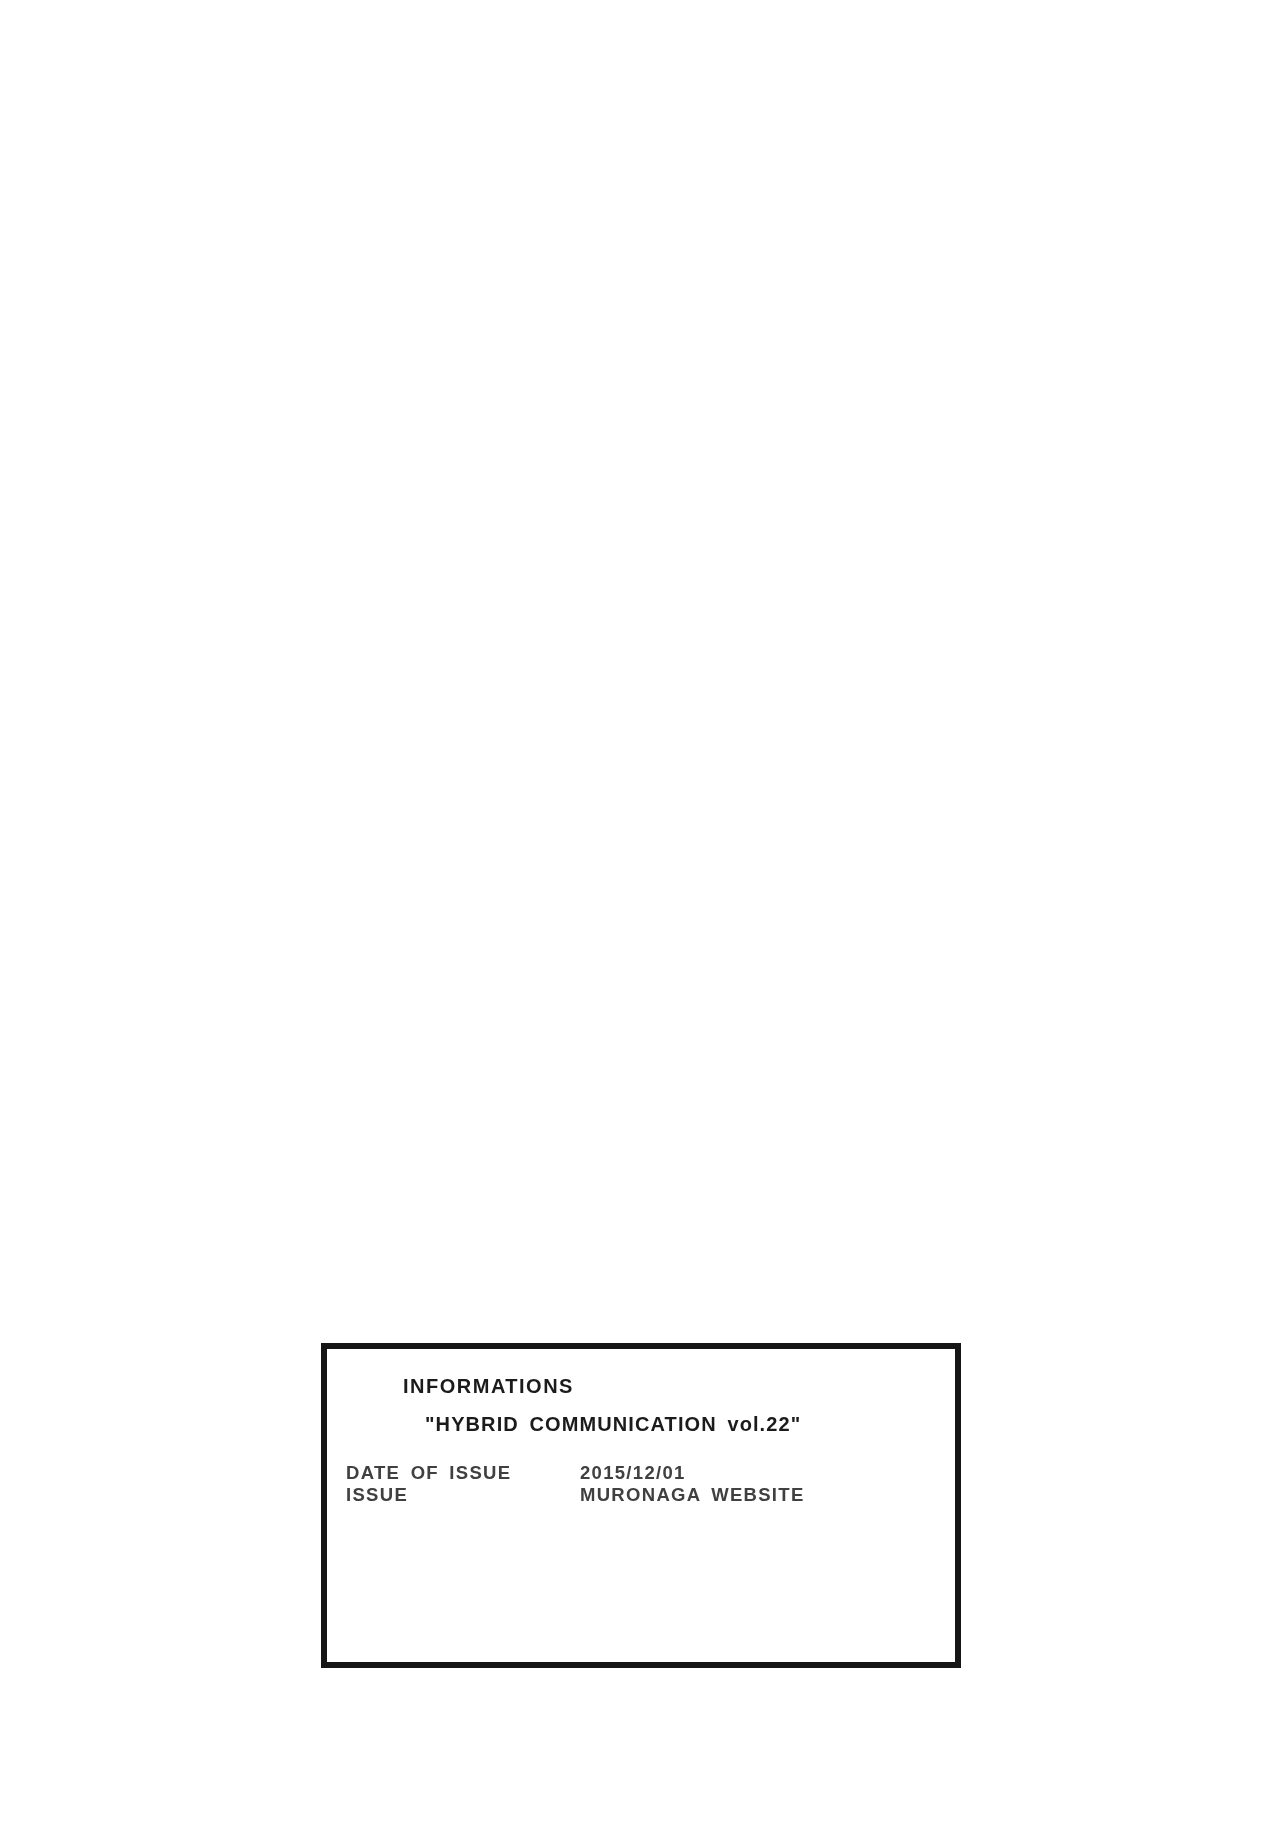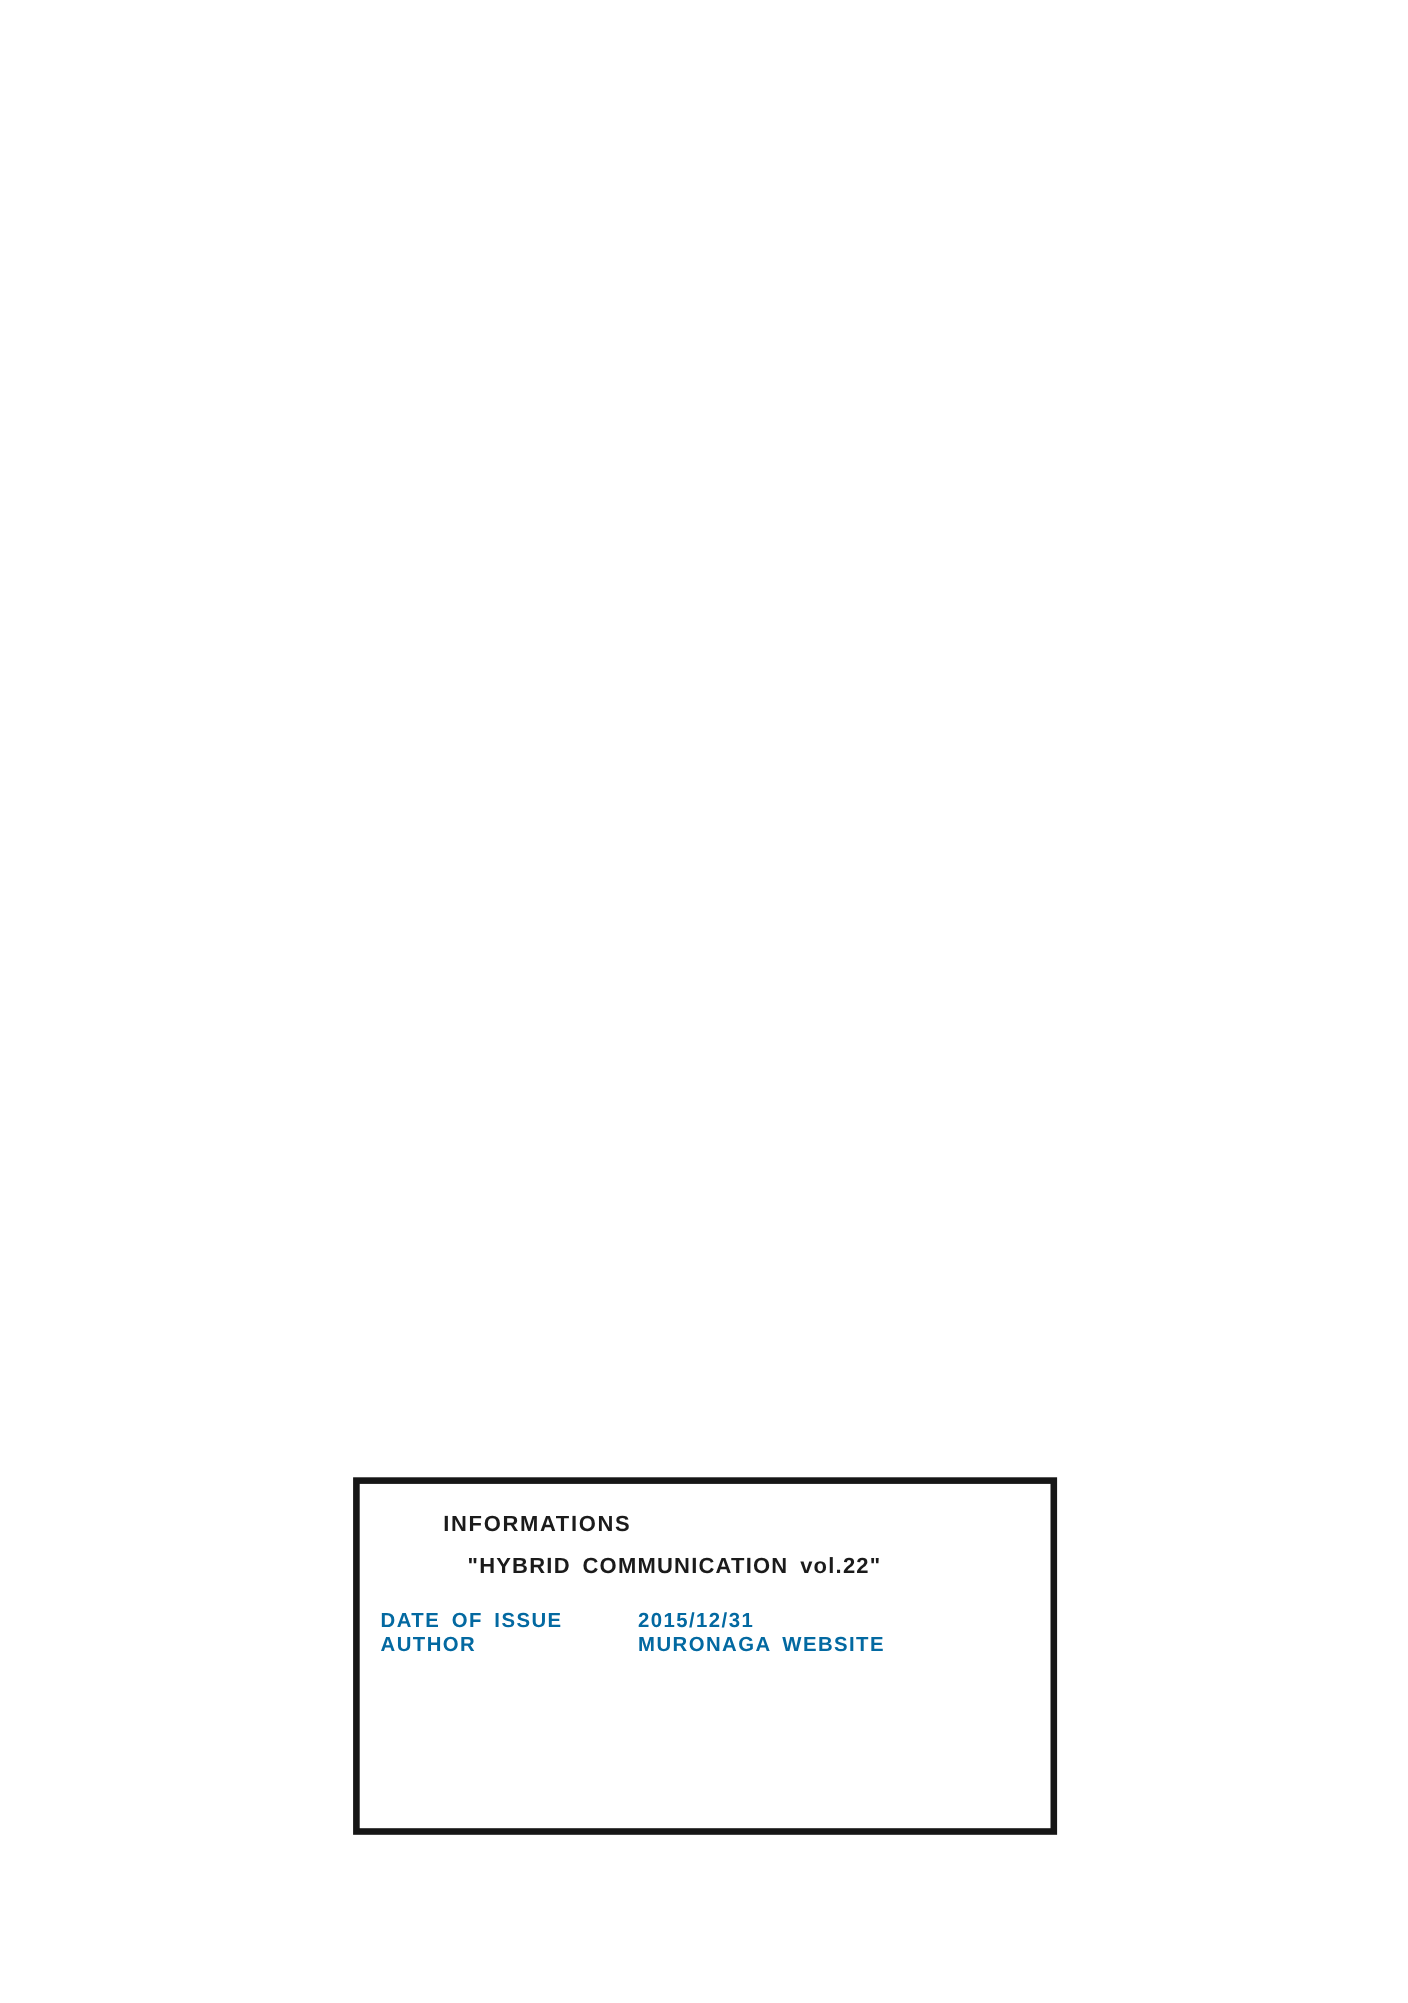--- a/index.html
+++ b/index.html
@@ -53,46 +53,46 @@
     position: absolute;
     left: 19px;
     top: 113px;
   }
   .field-row {
     display: grid;
     grid-template-columns: 234px auto;
     line-height: 22.3px;
     font-size: 18.5px;
     font-weight: bold;
-    color: #0369a1;
+    color: #404040;
     letter-spacing: 1.3px;
     word-spacing: 4px;
     white-space: nowrap;
   }
 </style>
 </head>
 <body>
 
 <div class="page">
   <div class="info-box">
 
     <div class="heading">INFORMATIONS</div>
 
     <div class="title">"HYBRID COMMUNICATION vol.22"</div>
 
     <div class="fields">
 
       <div class="field-row">
         <span>DATE OF ISSUE</span>
-        <span>2015/12/31</span>
+        <span>2015/12/01</span>
       </div>
 
 
 
       <div class="field-row">
-        <span>AUTHOR</span>
+        <span>ISSUE</span>
         <span>MURONAGA WEBSITE</span>
       </div>
 
 
     </div>
   </div>
 </div>
 
 </body></html>

